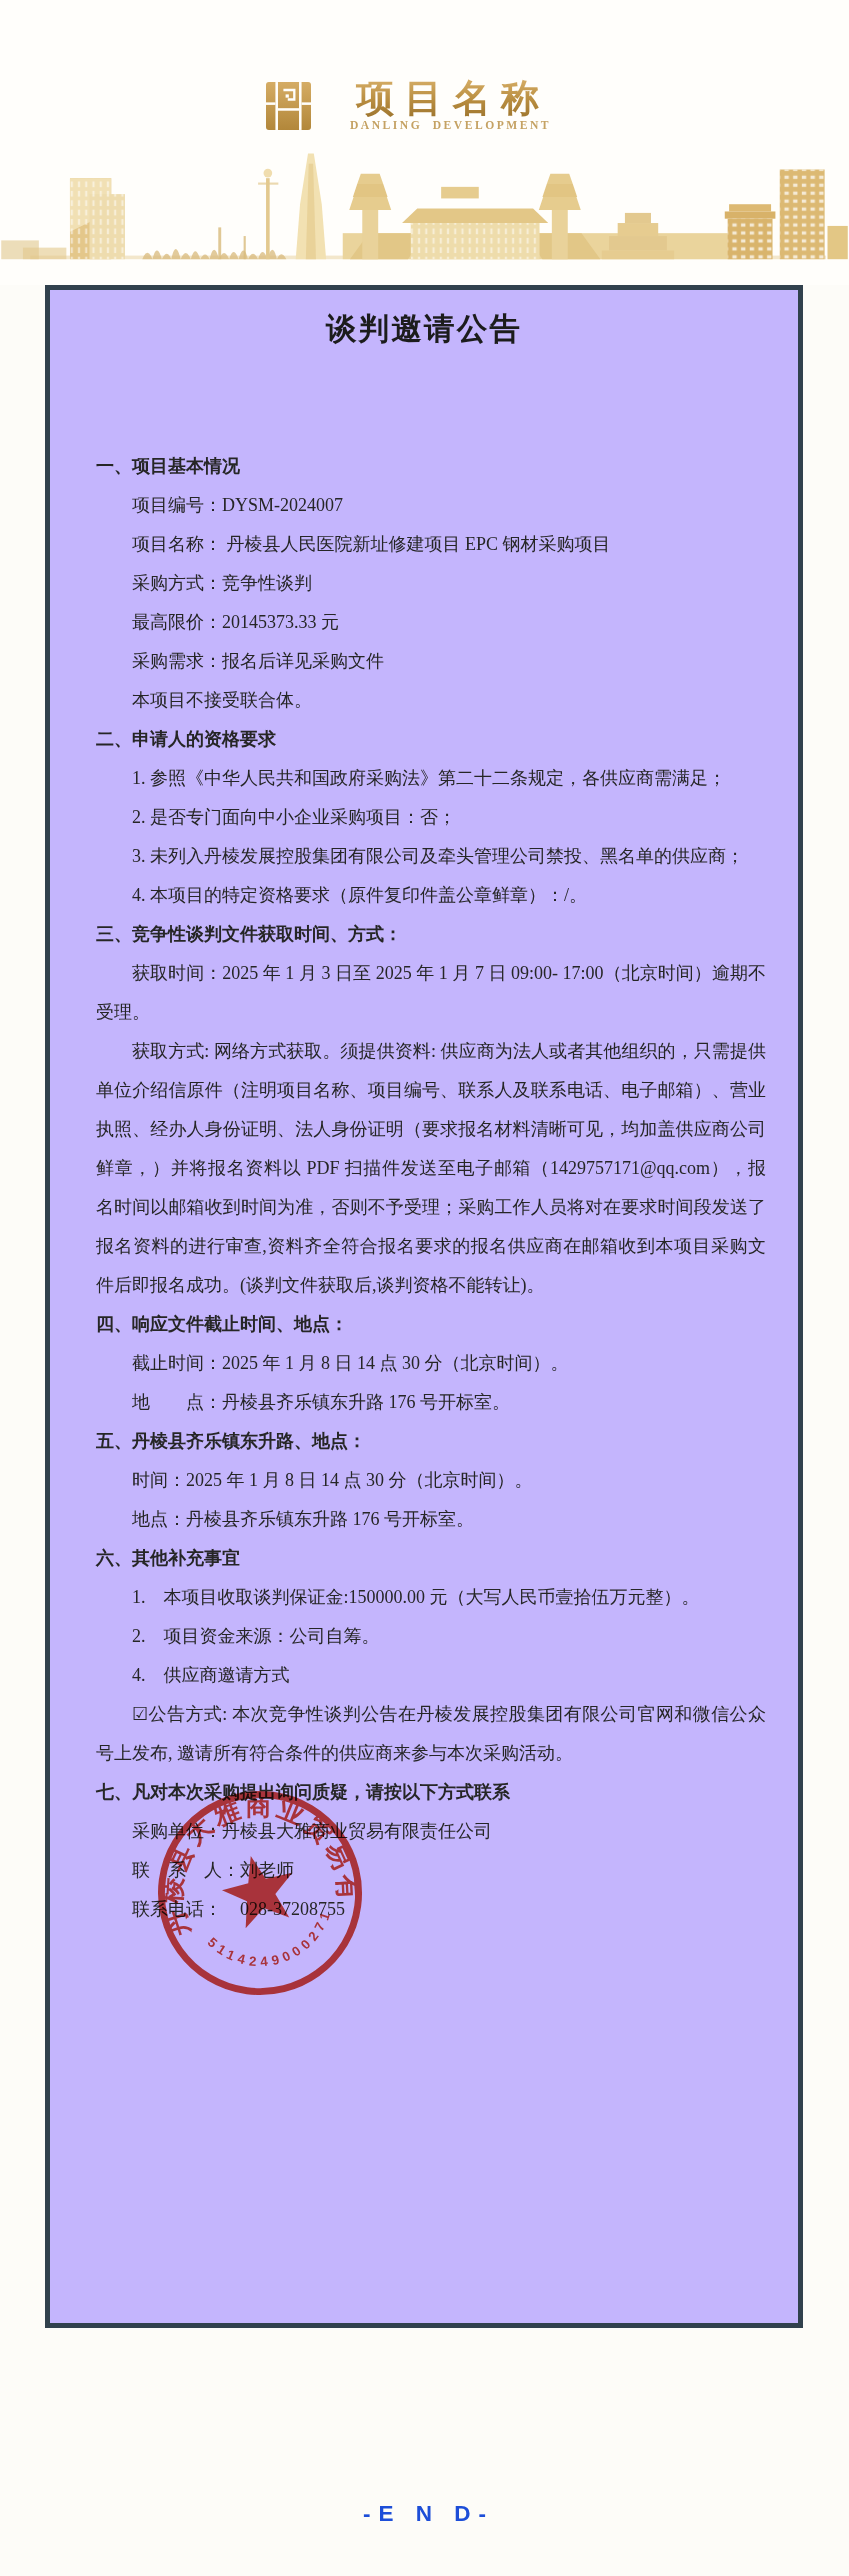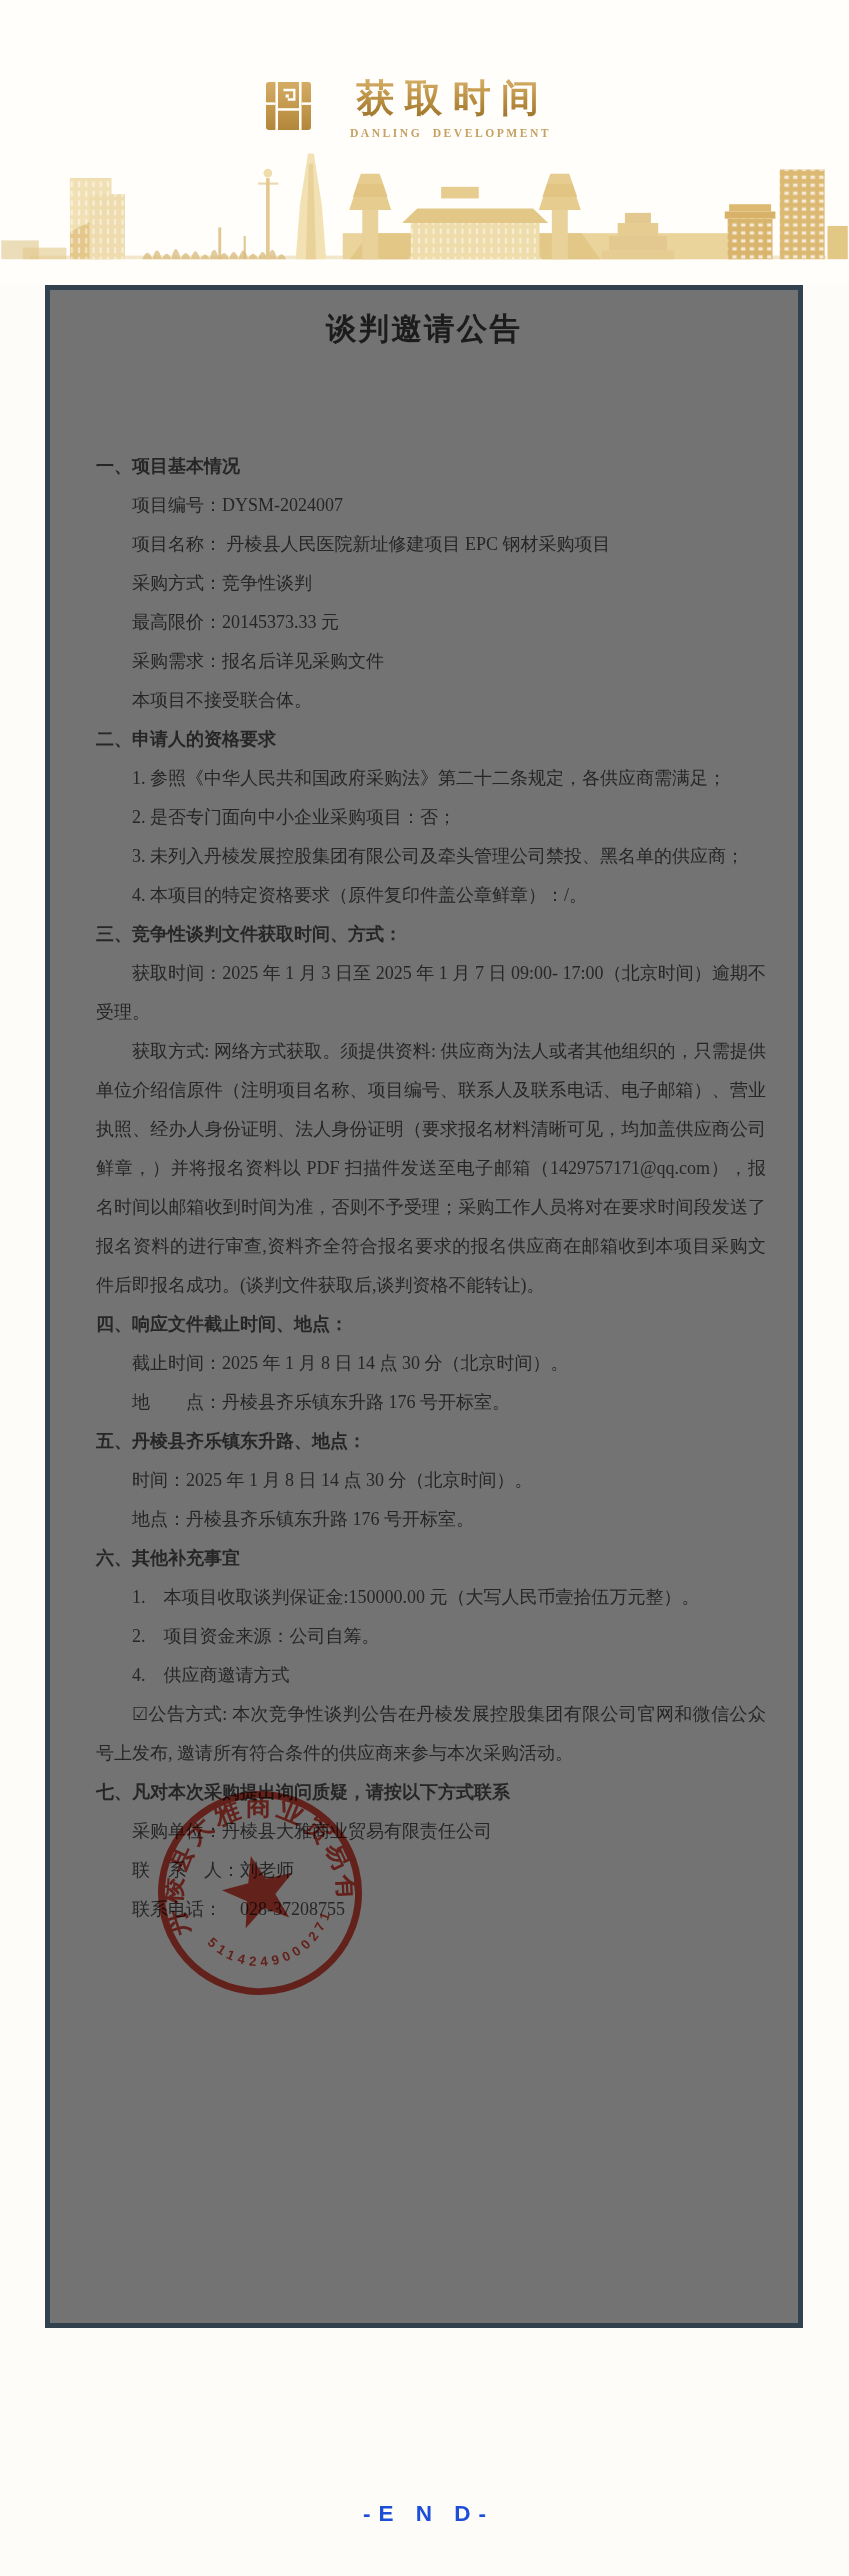--- a/index.html
+++ b/index.html
@@ -18,29 +18,29 @@
   .logo-icon{width:45px;height:48px;margin-top:11.6px;flex:0 0 auto;}
   .brand-text-group{display:flex;flex-direction:column;align-items:center;}
   .brand-cn{
     font-size:38px;font-weight:600;letter-spacing:10.2px;line-height:1.05;
     margin-top:8.7px;padding-left:4.4px;
     background:linear-gradient(180deg,#d6ad66 0%,#b78c3f 55%,#9c742d 100%);
     -webkit-background-clip:text;background-clip:text;color:transparent;
     font-family:"Liberation Serif",serif;white-space:nowrap;
   }
   .brand-en{
-    margin-top:8px;font-size:11.6px;letter-spacing:2.5px;word-spacing:5.1px;
+    margin-top:0;font-size:11.6px;letter-spacing:2.5px;word-spacing:5.1px;
     color:#c5a263;font-weight:bold;white-space:nowrap;
     font-family:"Liberation Serif",serif;
   }
   .skyline{position:absolute;left:0;top:142px;width:849px;height:123px;}
   
   .doc-frame{
     position:absolute;left:45px;top:285px;width:758px;height:2043px;
-    box-sizing:border-box;border:5.1px solid #31414d;background:#737373;
+    box-sizing:border-box;border:5.1px solid #31414d;background:#c4b5fd;
   }
   .doc-title{
     margin:22px 0 0 0;text-align:center;
     font-size:30.5px;font-weight:bold;letter-spacing:2.2px;color:#1c1c1c;
     font-family:"Liberation Sans",sans-serif;line-height:33px;
   }
   .doc-body{
     margin-top:102px;padding:0 32px 0 46px;
     font-size:18px;line-height:39px;text-align:justify;
   }
@@ -77,21 +77,21 @@
         <rect x="0" y="0" width="62" height="66" rx="4" fill="url(#goldGrad)"></rect>
         <rect x="13" y="0" width="3.5" height="66" fill="#fffefb"></rect>
         <rect x="45.5" y="0" width="3.5" height="66" fill="#fffefb"></rect>
         <rect x="0" y="28" width="13" height="3.5" fill="#fffefb"></rect>
         <rect x="49" y="28" width="13" height="3.5" fill="#fffefb"></rect>
         <rect x="16.5" y="36" width="29" height="3.5" fill="#fffefb"></rect>
         <path d="M24 11 h15 v13 h-9" stroke="#fffefb" stroke-width="3.2" fill="none"></path>
         <rect x="27" y="17" width="4.5" height="4.5" fill="#fffefb"></rect>
       </svg>
       <div class="brand-text-group">
-        <div class="brand-cn">获取时间</div>
+        <div class="brand-cn">项目名称</div>
         <div class="brand-en">DANLING DEVELOPMENT</div>
       </div>
     </div>
 
     <svg class="skyline" viewBox="0 0 1170 170" aria-hidden="true">
       <defs>
         <pattern id="wv" width="10" height="13" patternUnits="userSpaceOnUse">
           <rect x="6" y="2.5" width="3" height="8" fill="#ffffff" opacity="0.5"></rect>
         </pattern>
         <pattern id="wd" width="12" height="11" patternUnits="userSpaceOnUse">

